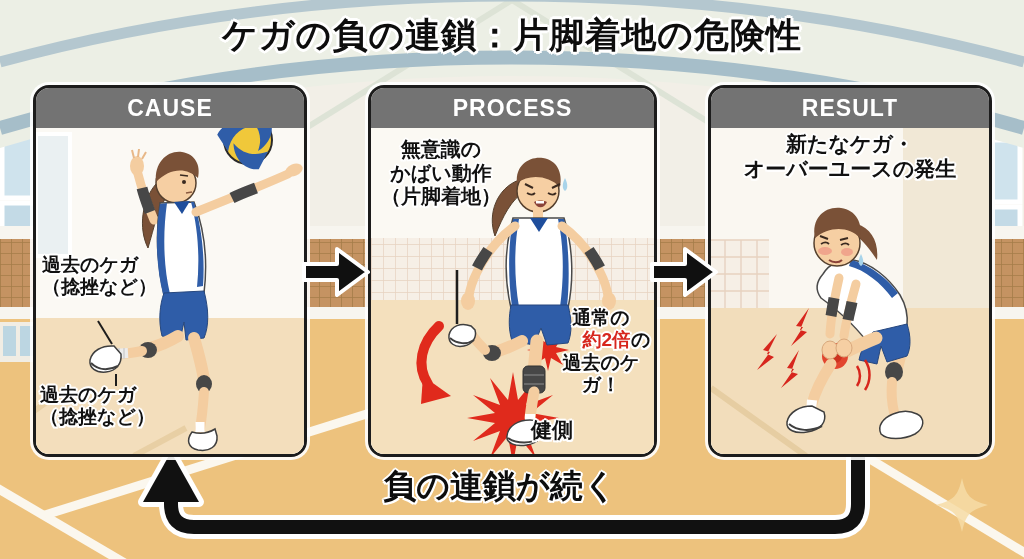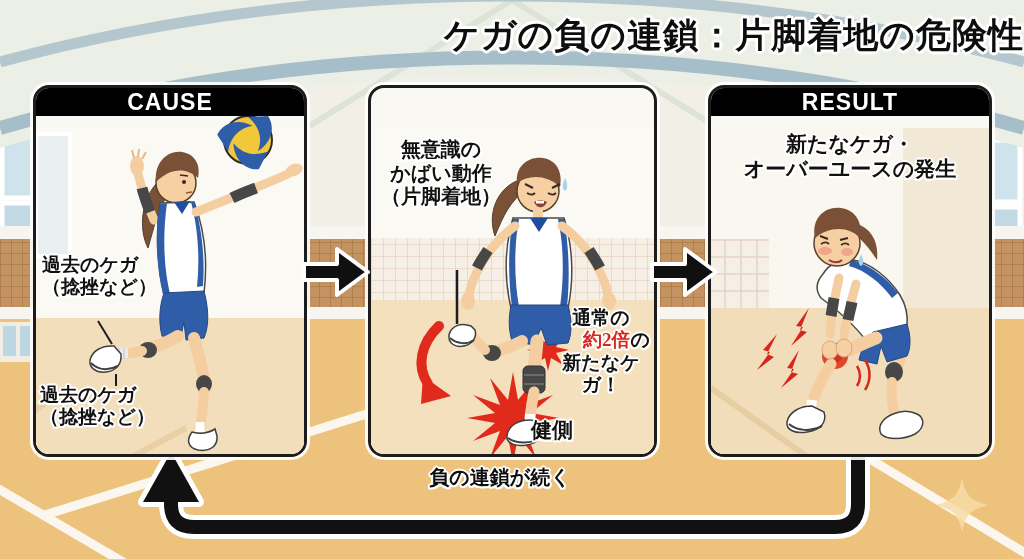--- a/index.html
+++ b/index.html
@@ -6,54 +6,53 @@
   body{
     width:1024px;height:559px;position:relative;overflow:hidden;
     font-family:"Liberation Sans","DejaVu Sans",sans-serif;
     background:#edc27d;
   }
   .abs{position:absolute;}
   
   .ol{
     text-shadow:2px 0 0 #fff,-2px 0 0 #fff,0 2px 0 #fff,0 -2px 0 #fff,
       1.5px 1.5px 0 #fff,-1.5px 1.5px 0 #fff,1.5px -1.5px 0 #fff,-1.5px -1.5px 0 #fff;
-    font-family:Liberation Serif, serif;
   }
   .ol-big{
     text-shadow:3px 0 0 #fff,-3px 0 0 #fff,0 3px 0 #fff,0 -3px 0 #fff,
       2px 2px 0 #fff,-2px 2px 0 #fff,2px -2px 0 #fff,-2px -2px 0 #fff;
   }
   #title{
-    left:0;right:0;top:12px;text-align:right;z-index:6;
+    left:0;right:0;top:12px;text-align:center;z-index:6;
     font-size:35px;font-weight:900;color:#0d0d0d;letter-spacing:1px;
   }
   .panel{
     position:absolute;top:85px;height:372px;z-index:3;
     background:#faf8f2;border:3px solid #1c1c1c;border-radius:16px;
     box-shadow:0 0 0 3px rgba(255,255,255,.9);
     overflow:hidden;box-sizing:border-box;
   }
   #panel-cause{left:33px;width:274px;}
   #panel-process{left:368px;width:289px;}
   #panel-result{left:708px;width:284px;}
   .panel-header{
-    position:absolute;left:0;right:0;top:0;height:28px;z-index:4;
-    background:#000000;display:flex;align-items:center;justify-content:center;
+    position:absolute;left:0;right:0;top:0;height:40px;z-index:4;
+    background:#737373;display:flex;align-items:center;justify-content:center;
     color:#fff;font-size:23px;font-weight:800;letter-spacing:1px;
   }
   .scene{position:absolute;inset:0;width:100%;height:100%;z-index:1;}
   .label{position:absolute;z-index:5;font-weight:800;color:#111;line-height:1.18;}
   .lbl-19{font-size:19px;}
   .lbl-20{font-size:20px;}
   .lbl-21{font-size:21px;}
   .ctr{text-align:center;}
   .hl{font-weight:800;}
   #loop-label{
     left:320px;width:360px;top:464px;z-index:2;text-align:center;
-    font-size:20px;font-weight:800;color:#0d0d0d;
+    font-size:33px;font-weight:800;color:#0d0d0d;
   }
   .flow-arrow{position:absolute;z-index:4;}
   #bg,#loop{left:0;z-index:0;}
   #loop{z-index:1;}
 </style>
 </head>
 <body>
 
 <svg id="bg" class="abs" width="1024" height="559" viewBox="0 0 1024 559" style="top:0;">
   <defs>
@@ -177,20 +176,23 @@
     <div>過去のケガ</div>
     <div>（捻挫など）</div>
   </div>
   <div class="label lbl-19 ol" style="left:4px;top:296px;">
     <div>過去のケガ</div>
     <div>（捻挫など）</div>
   </div>
 </div>
 
 <div class="panel" id="panel-process">
+  <div class="panel-header">
+    <span>PROCESS</span>
+  </div>
   <svg class="scene" viewBox="0 0 283 366">
     <defs>
       <pattern id="pnet" width="12" height="12" patternUnits="userSpaceOnUse">
         <rect width="12" height="12" fill="#f6efe6"></rect>
         <path d="M0,0 H12 M0,0 V12" stroke="#e7d2c0" stroke-width="1.4"></path>
       </pattern>
     </defs>
     <rect x="0" y="40" width="283" height="326" fill="#fbf9f3"></rect>
     <rect x="0" y="150" width="283" height="62" fill="url(#pnet)"></rect>
     <rect x="0" y="212" width="283" height="154" fill="#f4e0bd"></rect>
@@ -240,21 +242,21 @@
     <path d="M86,182 L86,236" stroke="#1d1d1d" stroke-width="2.5"></path>
   </svg>
   <div class="label lbl-20 ol ctr" style="left:10px;top:50px;">
     <div>無意識の</div>
     <div>かばい動作</div>
     <div>（片脚着地）</div>
   </div>
   <div class="label lbl-19 ol ctr" style="left:178px;top:219px;width:104px;">
     <div>通常の</div>
     <div><span class="hl" style="color: rgb(215, 38, 29); padding-left: 31px;">約2倍</span><span>の</span></div>
-    <div>新たなケガ！</div>
+    <div>過去のケガ！</div>
   </div>
   <div class="label lbl-21 ol" style="left:160px;top:330px;">健側</div>
 </div>
 
 <div class="panel" id="panel-result">
   <div class="panel-header">
     <span>RESULT</span>
   </div>
   <svg class="scene" viewBox="0 0 278 366">
     <rect x="0" y="40" width="278" height="326" fill="#faf7f1"></rect>

